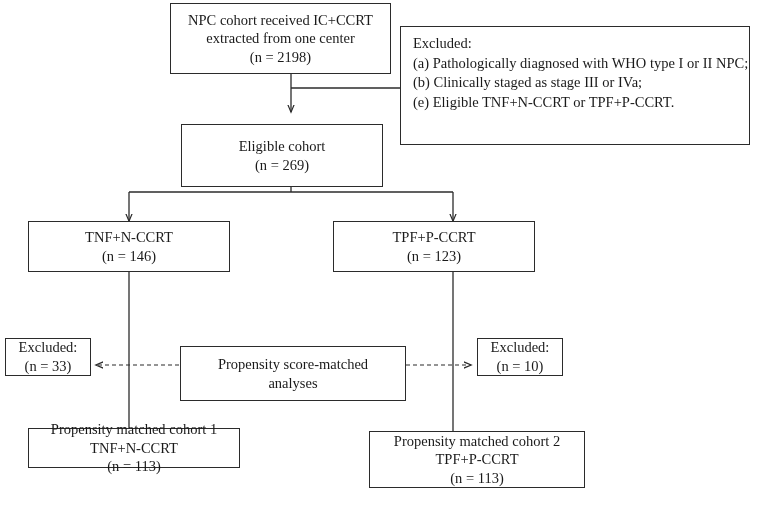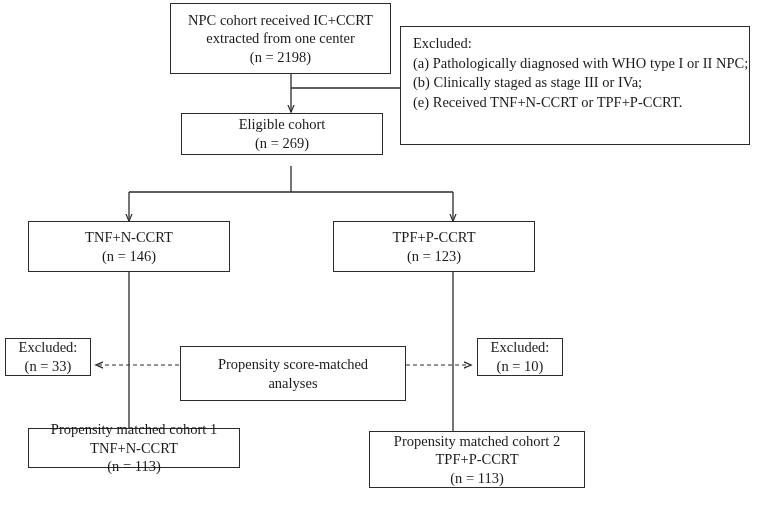--- a/index.html
+++ b/index.html
@@ -97,24 +97,24 @@
   <div class="box" style="left:170px; top:3px; width:221px; height:71px;">
     <span class="line">NPC cohort received IC+CCRT</span>
     <span class="line">extracted from one center</span>
     <span class="line">(n = 2198)</span>
   </div>
 
   <div class="box box-left" style="left:400px; top:26px; width:350px; height:119px;">
     <span class="line">Excluded:</span>
     <span class="line">(a) Pathologically diagnosed with WHO type I or II NPC;</span>
     <span class="line">(b) Clinically staged as stage III or IVa;</span>
-    <span class="line">(e) Received TNF+N-CCRT or TPF+P-CCRT.</span>
+    <span class="line">(e) Eligible TNF+N-CCRT or TPF+P-CCRT.</span>
   </div>
 
-  <div class="box" style="left:181px; top:113px; width:202px; height:42px;">
+  <div class="box" style="left:181px; top:124px; width:202px; height:63px;">
     <span class="line">Eligible cohort</span>
     <span class="line">(n = 269)</span>
   </div>
 
   <div class="box" style="left:28px; top:221px; width:202px; height:51px;">
     <span class="line">TNF+N-CCRT</span>
     <span class="line">(n = 146)</span>
   </div>
 
   <div class="box" style="left:333px; top:221px; width:202px; height:51px;">

